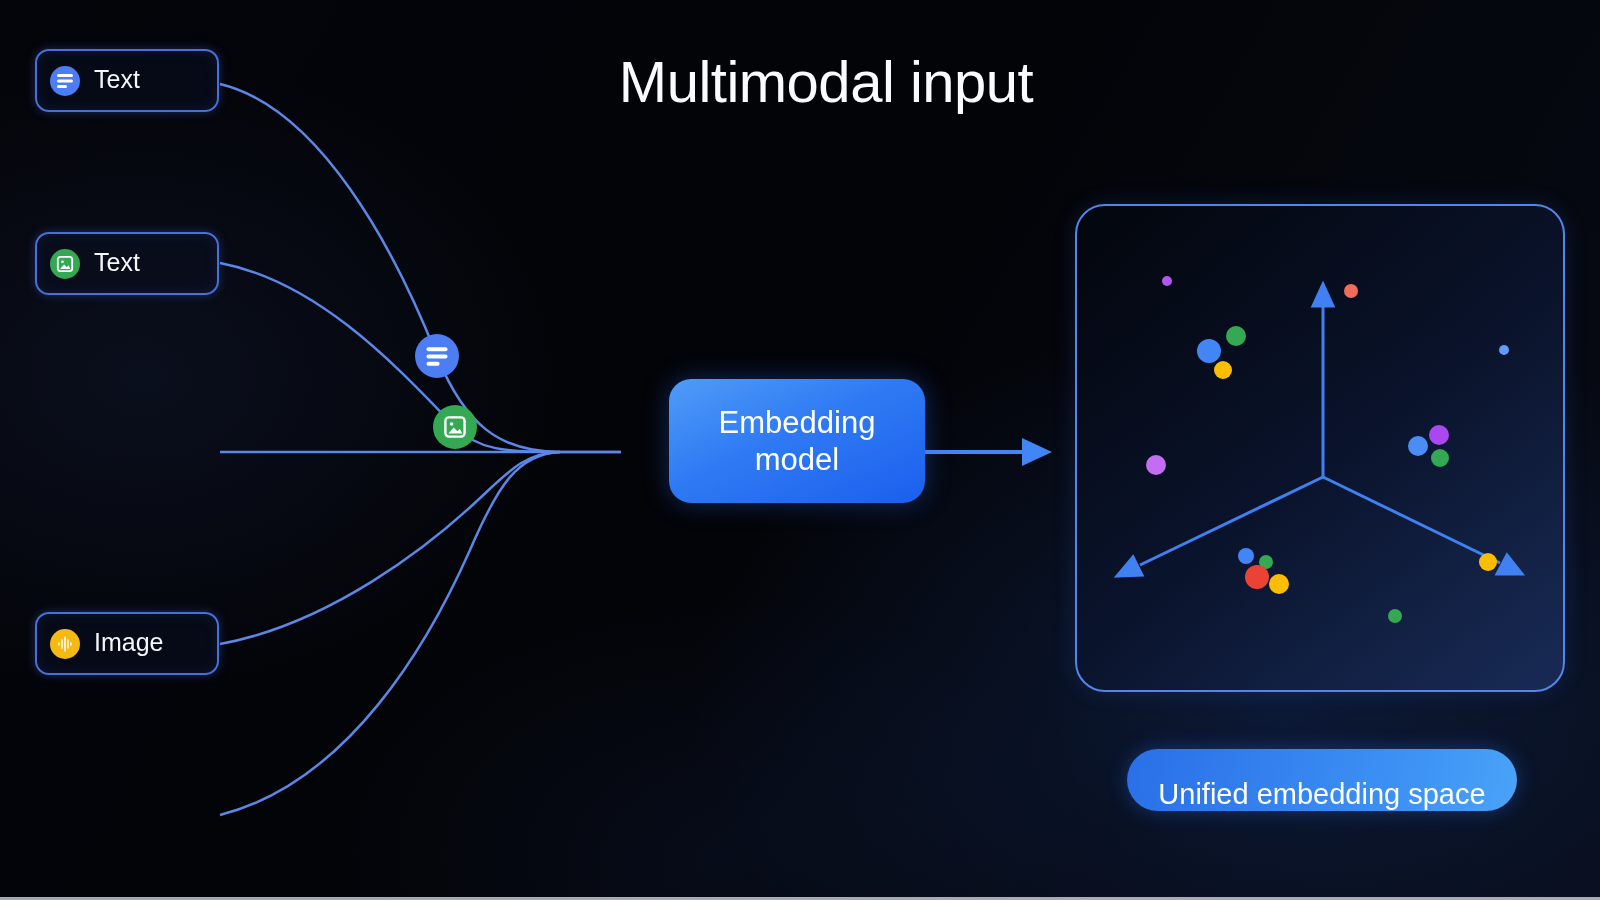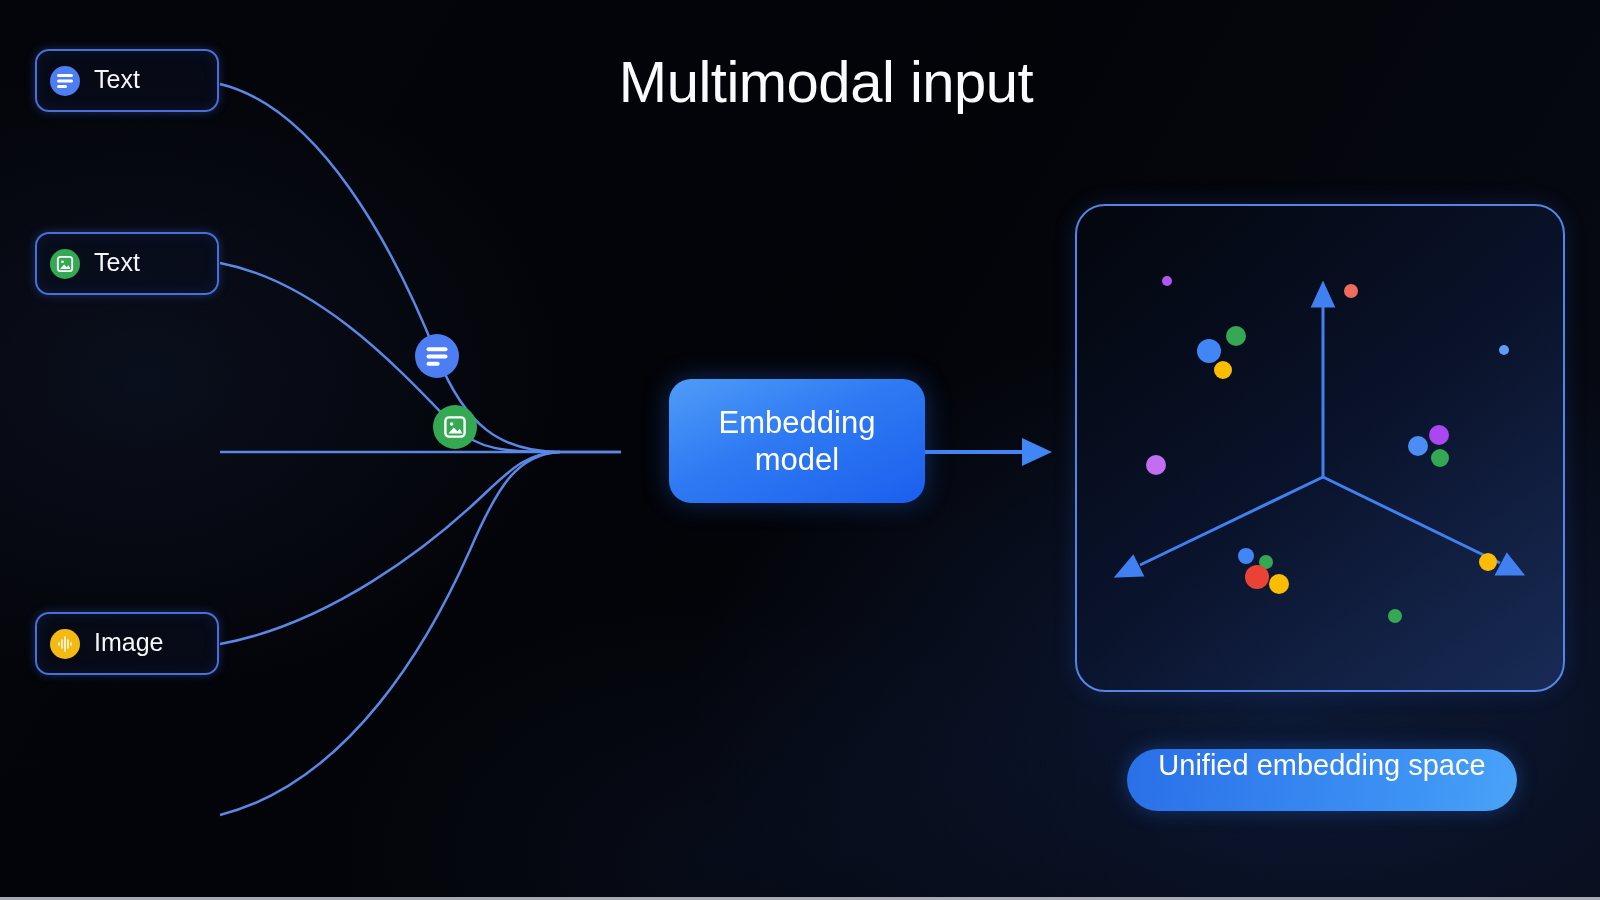--- a/index.html
+++ b/index.html
@@ -49,21 +49,21 @@
   .panel{
     position:absolute;left:1075px;top:204px;width:490px;height:488px;border-radius:30px;
     border:2.5px solid #5585e8;
     background:linear-gradient(140deg,rgba(3,6,13,0.9) 0%,rgba(10,20,46,0.85) 52%,rgba(27,47,94,0.85) 100%);
     box-shadow:0 0 22px rgba(60,110,230,0.18);
   }
   .unified-pill{
     position:absolute;left:1127px;top:749px;width:390px;height:62px;border-radius:31px;
     background:linear-gradient(100deg,#2a6fe8 0%,#3e94f5 75%,#4aa3f7 100%);
     box-shadow:0 0 20px rgba(45,115,240,0.35);
-    display:flex;align-items:flex-start;justify-content:center;
+    display:flex;align-items:flex-end;justify-content:center;
     color:#fff;font-size:29px;white-space:nowrap;z-index:3;
   }
   svg.overlay{position:absolute;left:0;top:0;z-index:2;}
 </style>
 </head>
 <body>
 
 <div class="canvas">
 
   <div class="page-title">Multimodal input</div>

